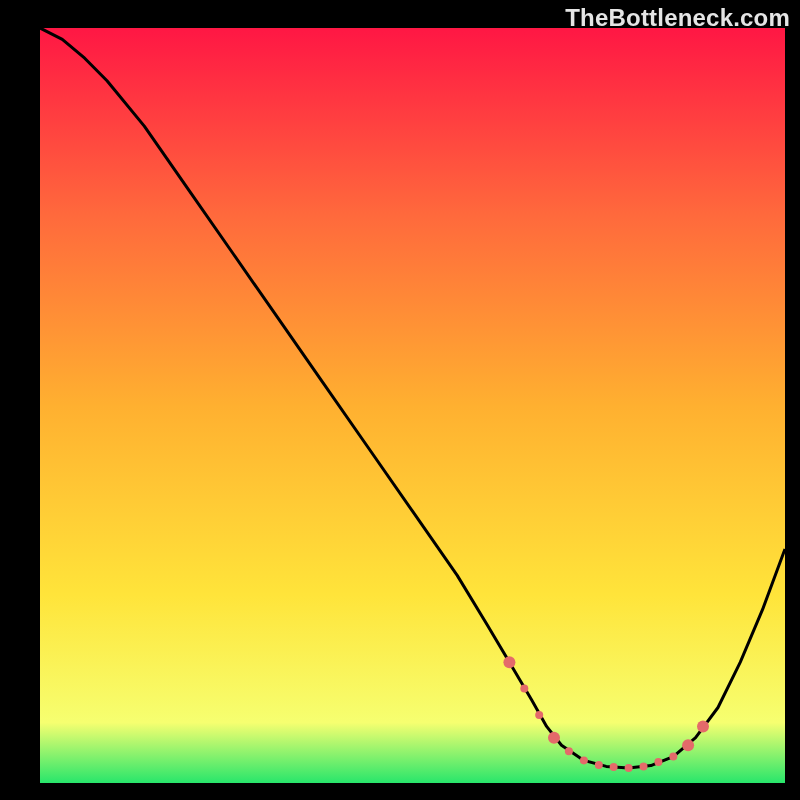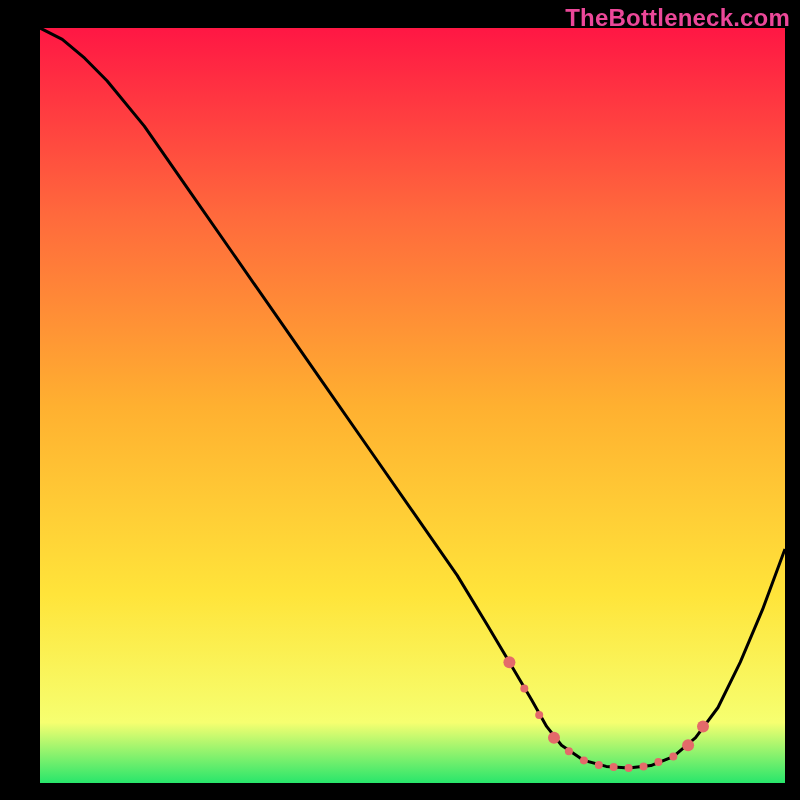--- a/index.html
+++ b/index.html
@@ -13,21 +13,21 @@
   .frame {
     position: relative;
     width: 800px;
     height: 800px;
     background: #000;
   }
   .watermark {
     position: absolute;
     top: 4px;
     right: 10px;
-    color: #ec4899;
+    color: #e5e5e5;
     font-size: 24px;
     font-weight: 600;
     letter-spacing: 0.2px;
     z-index: 5;
   }
   .plot {
     position: absolute;
     left: 40px;
     top: 28px;
     width: 745px;

